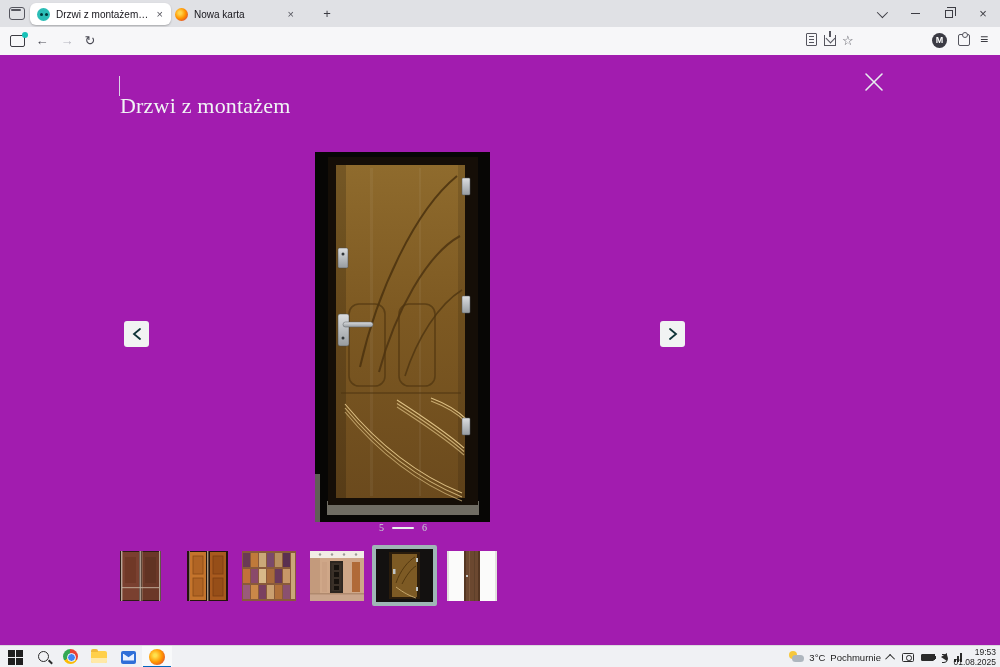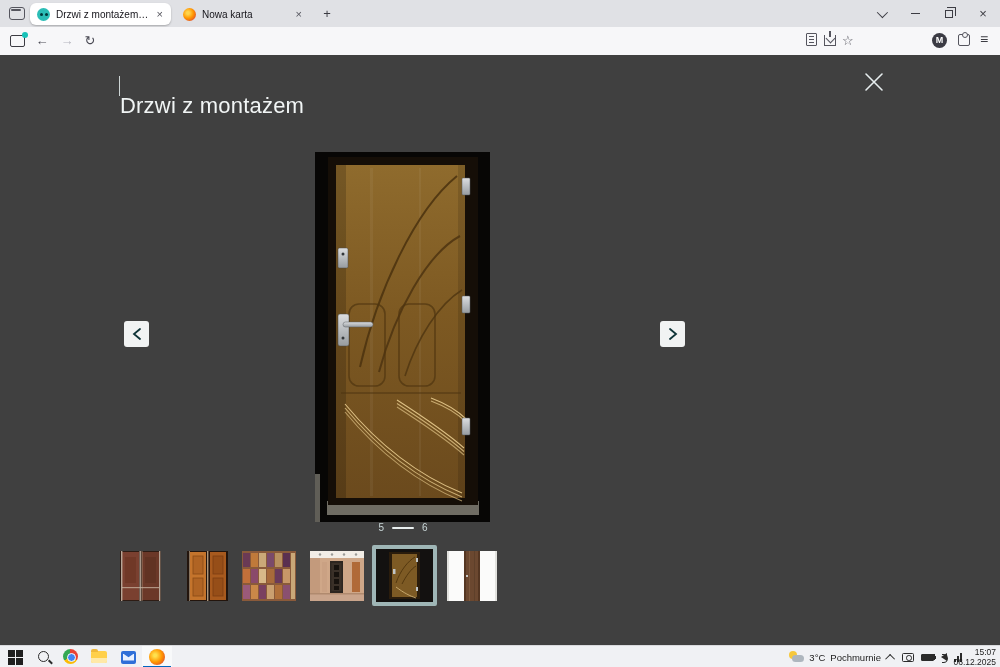--- a/index.html
+++ b/index.html
@@ -45,21 +45,21 @@
   .save-ico { width:12px; height:11px; border:1.3px solid #55555e; border-top:none; position:relative; margin-top:3px; }
   .save-ico::before { content:""; position:absolute; left:4.2px; top:-4px; width:1.6px; height:6px; background:#55555e; }
   .save-ico::after { content:""; position:absolute; left:2px; top:0; width:6px; height:6px; border-right:1.6px solid #55555e; border-bottom:1.6px solid #55555e; transform:rotate(45deg); }
   .star { font-size:13px; }
   .avatar { position:absolute; left:932px; top:6px; width:15px; height:15px; border-radius:50%; background:#3b3b44; color:#fff; font-size:9px; font-weight:bold; text-align:center; line-height:15px; }
   .puzzle { position:absolute; left:958px; top:7px; width:12px; height:12px; border:1.4px solid #55555e; border-radius:2px; }
   .puzzle::before { content:""; position:absolute; left:3px; top:-3.5px; width:4px; height:4px; border-radius:50%; border:1.4px solid #55555e; background:#f7f7f9; }
   .menu-ico { position:absolute; left:980px; top:4px; font-size:14px; color:#3c3c43; }
 
   
-  .page { position:absolute; left:0; top:55px; width:1000px; height:590px; background:#404040; }
+  .page { position:absolute; left:0; top:55px; width:1000px; height:590px; background:#a21caf;font-family:Liberation Serif, serif; }
   .caret { position:absolute; left:119px; top:21px; width:1px; height:20px; background:rgba(230,240,240,.85); }
   .gtitle { position:absolute; left:120px; top:38px; font-size:22px; color:#f1f5f5; letter-spacing:.2px; }
   .gclose { position:absolute; left:862px; top:15px; width:24px; height:24px; }
   .navbtn { position:absolute; width:25px; height:26px; background:#f1f3f3; border-radius:3px; display:flex; align-items:center; justify-content:center; }
   .mainimg { position:absolute; left:315px; top:97px; width:175px; height:370px; }
   .counter { position:absolute; left:358px; top:467px; width:90px; display:flex; align-items:center; justify-content:center; gap:8px; color:#c9d6d7; font-size:10px; }
   .counter .bar { width:22px; height:2px; background:#e9efef; border-radius:1px; }
   .thumb { position:absolute; top:496px; height:50px; overflow:hidden; }
   .thumb svg { display:block; }
   .thumb.sel { top:490px; border:4px solid #9fb6b6; border-radius:2px; }
@@ -105,21 +105,21 @@
 
   <div class="tabbar">
     <div class="ffview"></div>
 
     <div class="tab active" style="left:30px; width:141px;">
       <span class="fav olx"></span>
       <span class="title">Drzwi z montażem Gniezno • OLX.</span>
       <span class="close">×</span>
     </div>
 
-    <div class="tab" style="left:176px; width:134px;">
+    <div class="tab" style="left:168px; width:134px;">
       <span class="fav fx"></span>
       <span class="title">Nowa karta</span>
       <span class="close">×</span>
     </div>
 
     <div class="newtab">+</div>
 
     <div class="winbtns">
       <div class="winbtn">
           <div class="chev-down"></div>
@@ -385,18 +385,18 @@
       <div class="batt-ico"></div>
       <div class="spk-ico"></div>
       <div class="net-ico">
           <span style="height:3px"></span>
           <span style="height:6px"></span>
           <span style="height:9px"></span>
         </div>
     </div>
 
     <div class="clock">
-      <div>15:07</div>
-      <div>06.12.2025</div>
+      <div>19:53</div>
+      <div>01.08.2025</div>
     </div>
   </div>
 
 </div>
 
 </body></html>

